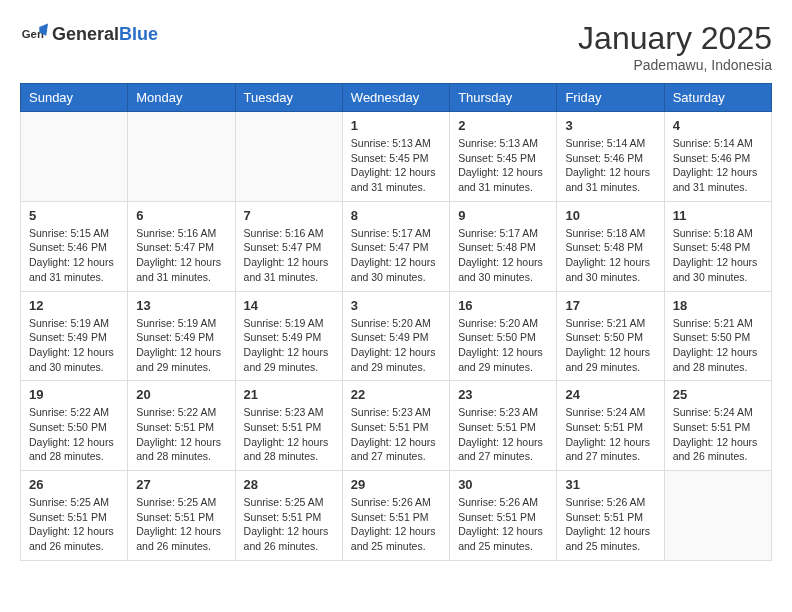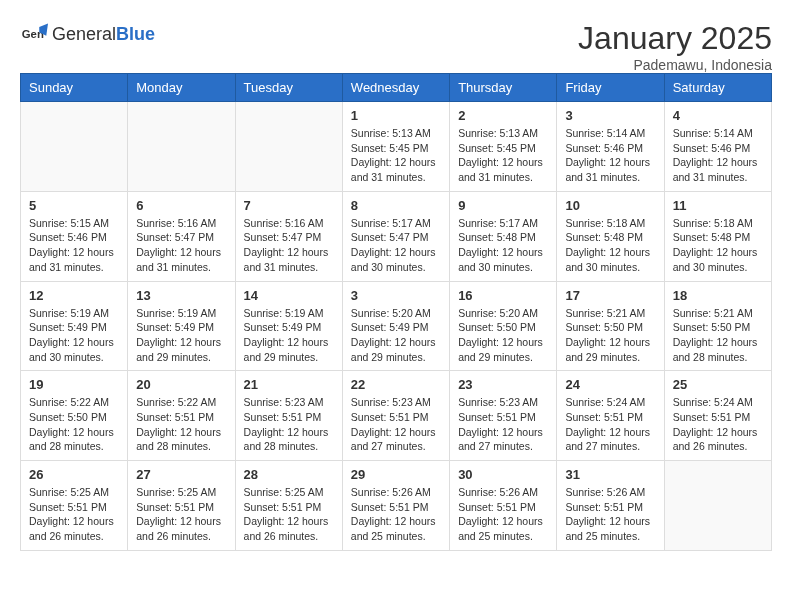--- a/index.html
+++ b/index.html
@@ -7,29 +7,30 @@
       font-family: Arial, sans-serif;
       background: #fff;
       width: 792px;
       min-height: 612px;
       padding: 20px;
     }
     .header {
       display: flex;
       justify-content: space-between;
       align-items: flex-start;
+      margin-bottom: 10px;
     }
     .logo {
       display: flex;
       align-items: center;
       gap: 4px;
     }
     .logo-text-general {
       font-size: 18px;
-      font-weight: normal;
+      font-weight: bold;
       color: #333;
     }
     .logo-text-blue {
       font-size: 18px;
       font-weight: bold;
       color: #2a6fc7;
     }
     .logo-icon {
       width: 28px;
       height: 28px;

